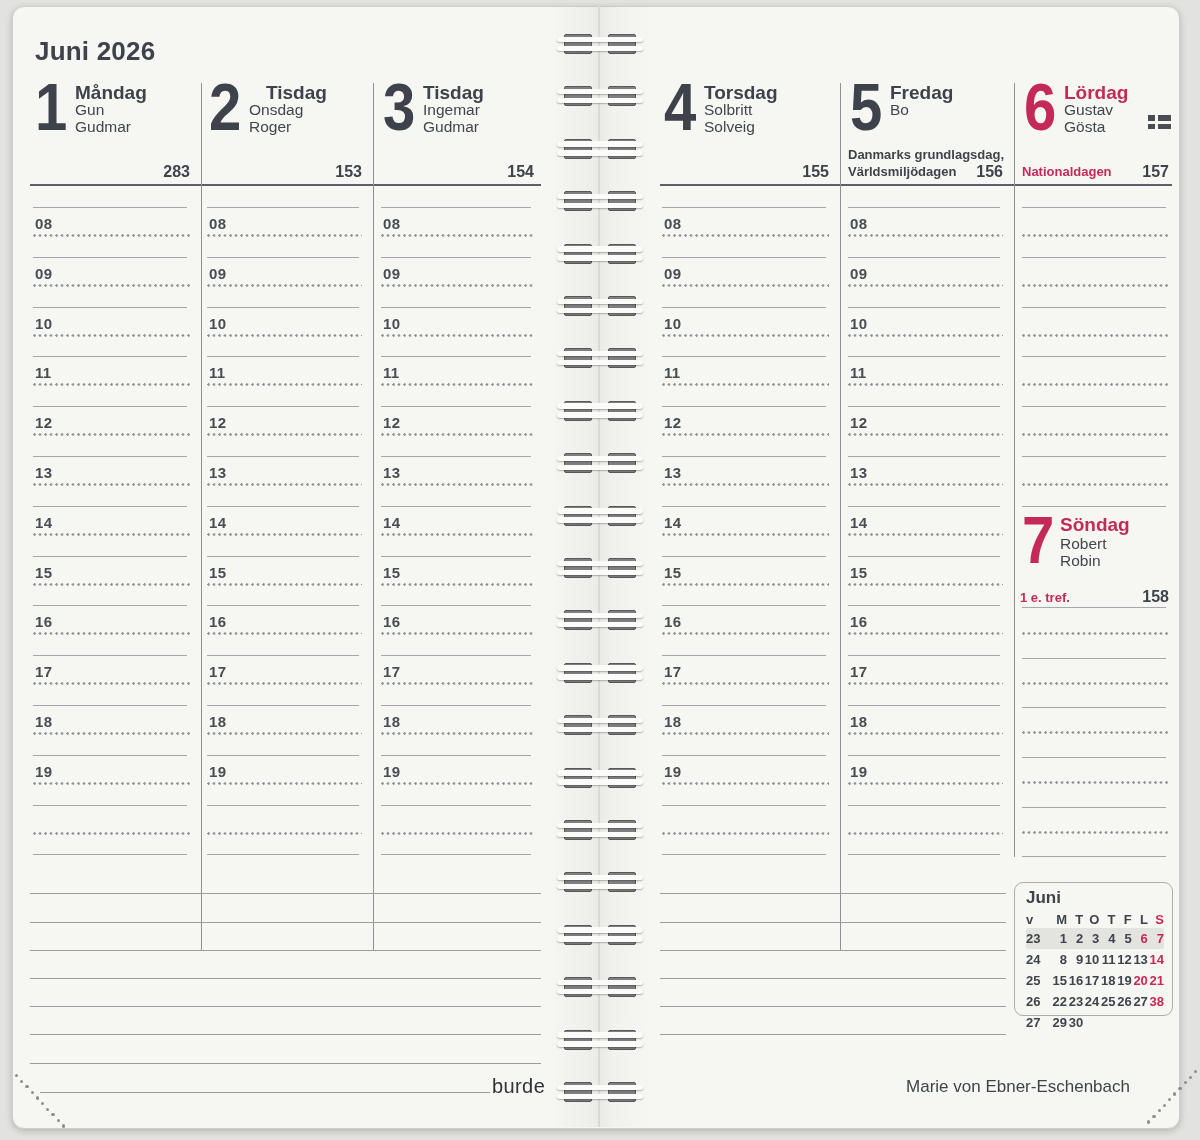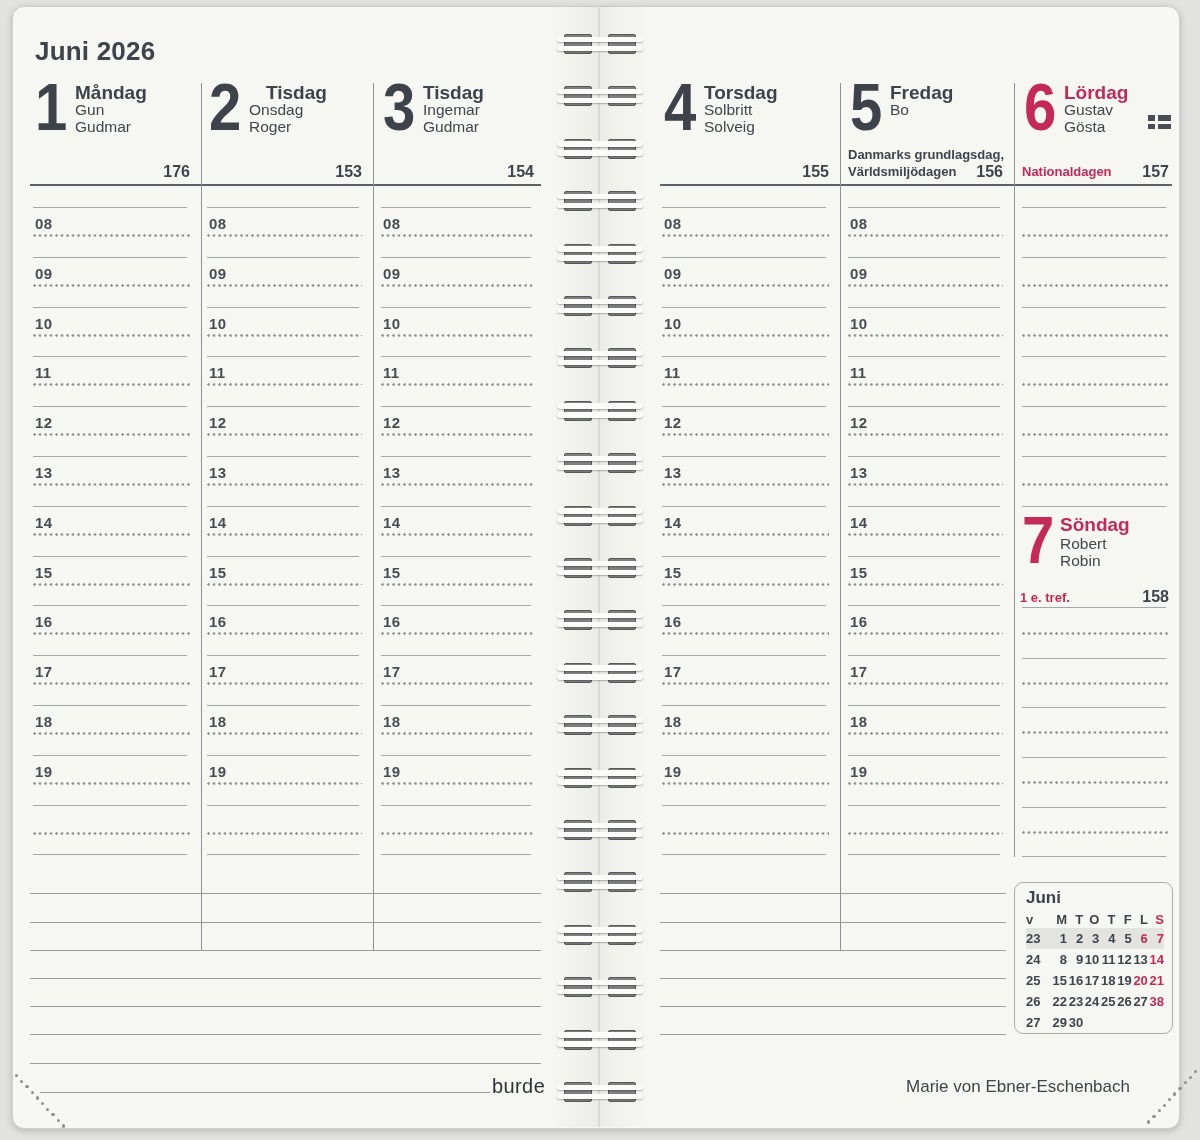--- a/index.html
+++ b/index.html
@@ -71,21 +71,21 @@
     <div class="month-title" style="left:35px;top:36px;">Juni 2026</div>
 
 
     <div class="flag" style="left:1148px;top:115px;">
       <span></span>
         <span></span>
         <span></span>
         <span></span>
     </div>
 
-    <div class="cal" style="left:1014px;top:882px;width:159px;height:152px;">
+    <div class="cal" style="left:1014px;top:882px;width:159px;height:134px;">
       <div class="cal-title">Juni</div>
       <div id="cal-grid">
           <div class="cal-row cal-head">
             <div class="cal-week">v</div>
             <div class="cal-cell">M</div>
             <div class="cal-cell">T</div>
             <div class="cal-cell">O</div>
             <div class="cal-cell">T</div>
             <div class="cal-cell">F</div>
             <div class="cal-cell">L</div>
@@ -147,21 +147,21 @@
     <div class="quote-line" style="left:662px;top:1077px;width:468px;text-align:right;">Marie von Ebner-Eschenbach</div>
 
     <div class="brand" style="left:492px;top:1075px;">burde</div>
   <div class="line-dark" style="left: 30px; top: 184px; width: 511px;"></div>
       <div class="divider" style="left: 201px; top: 83px; height: 867px;"></div>
       <div class="divider" style="left: 373px; top: 83px; height: 867px;"></div>
       <div class="digit" style="left: 35px; top: 82px;">1</div>
       <div class="day-name" style="left: 75px; top: 84px;">Måndag</div>
       <div class="person" style="left: 75px; top: 102px;">Gun</div>
       <div class="person" style="left: 75px; top: 119px;">Gudmar</div>
-      <div class="doy" style="left: 33px; top: 163px; width: 157px;">176</div>
+      <div class="doy" style="left: 33px; top: 163px; width: 157px;">283</div>
       <div class="line-solid" style="left: 33px; top: 207px; width: 154px;"></div>
       <div class="hour-label" style="left: 35px; top: 216px;">08</div>
       <div class="line-dotted" style="left: 33px; top: 234px; width: 157px;"></div>
       <div class="line-solid" style="left: 33px; top: 257px; width: 154px;"></div>
       <div class="hour-label" style="left: 35px; top: 266px;">09</div>
       <div class="line-dotted" style="left: 33px; top: 284px; width: 157px;"></div>
       <div class="line-solid" style="left: 33px; top: 307px; width: 154px;"></div>
       <div class="hour-label" style="left: 35px; top: 316px;">10</div>
       <div class="line-dotted" style="left: 33px; top: 334px; width: 157px;"></div>
       <div class="line-solid" style="left: 33px; top: 356px; width: 154px;"></div>

